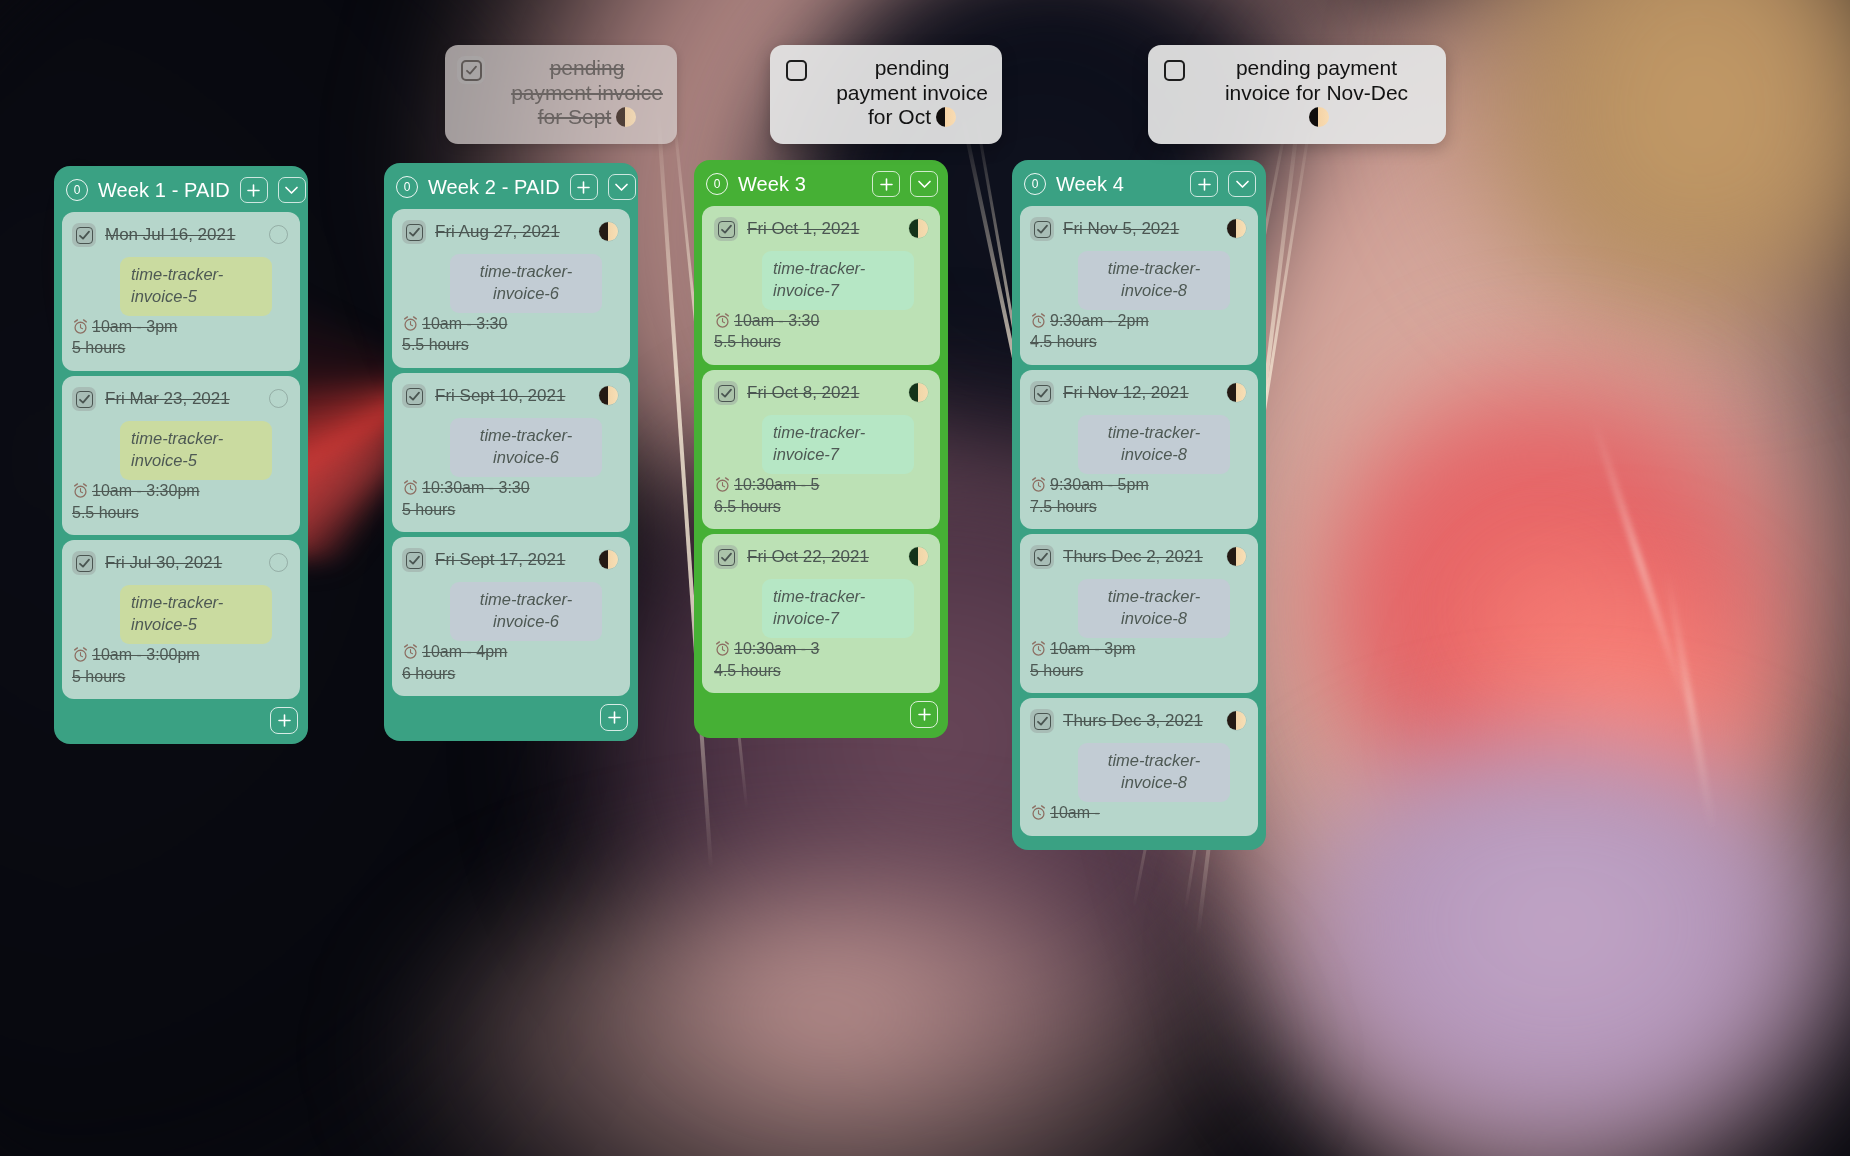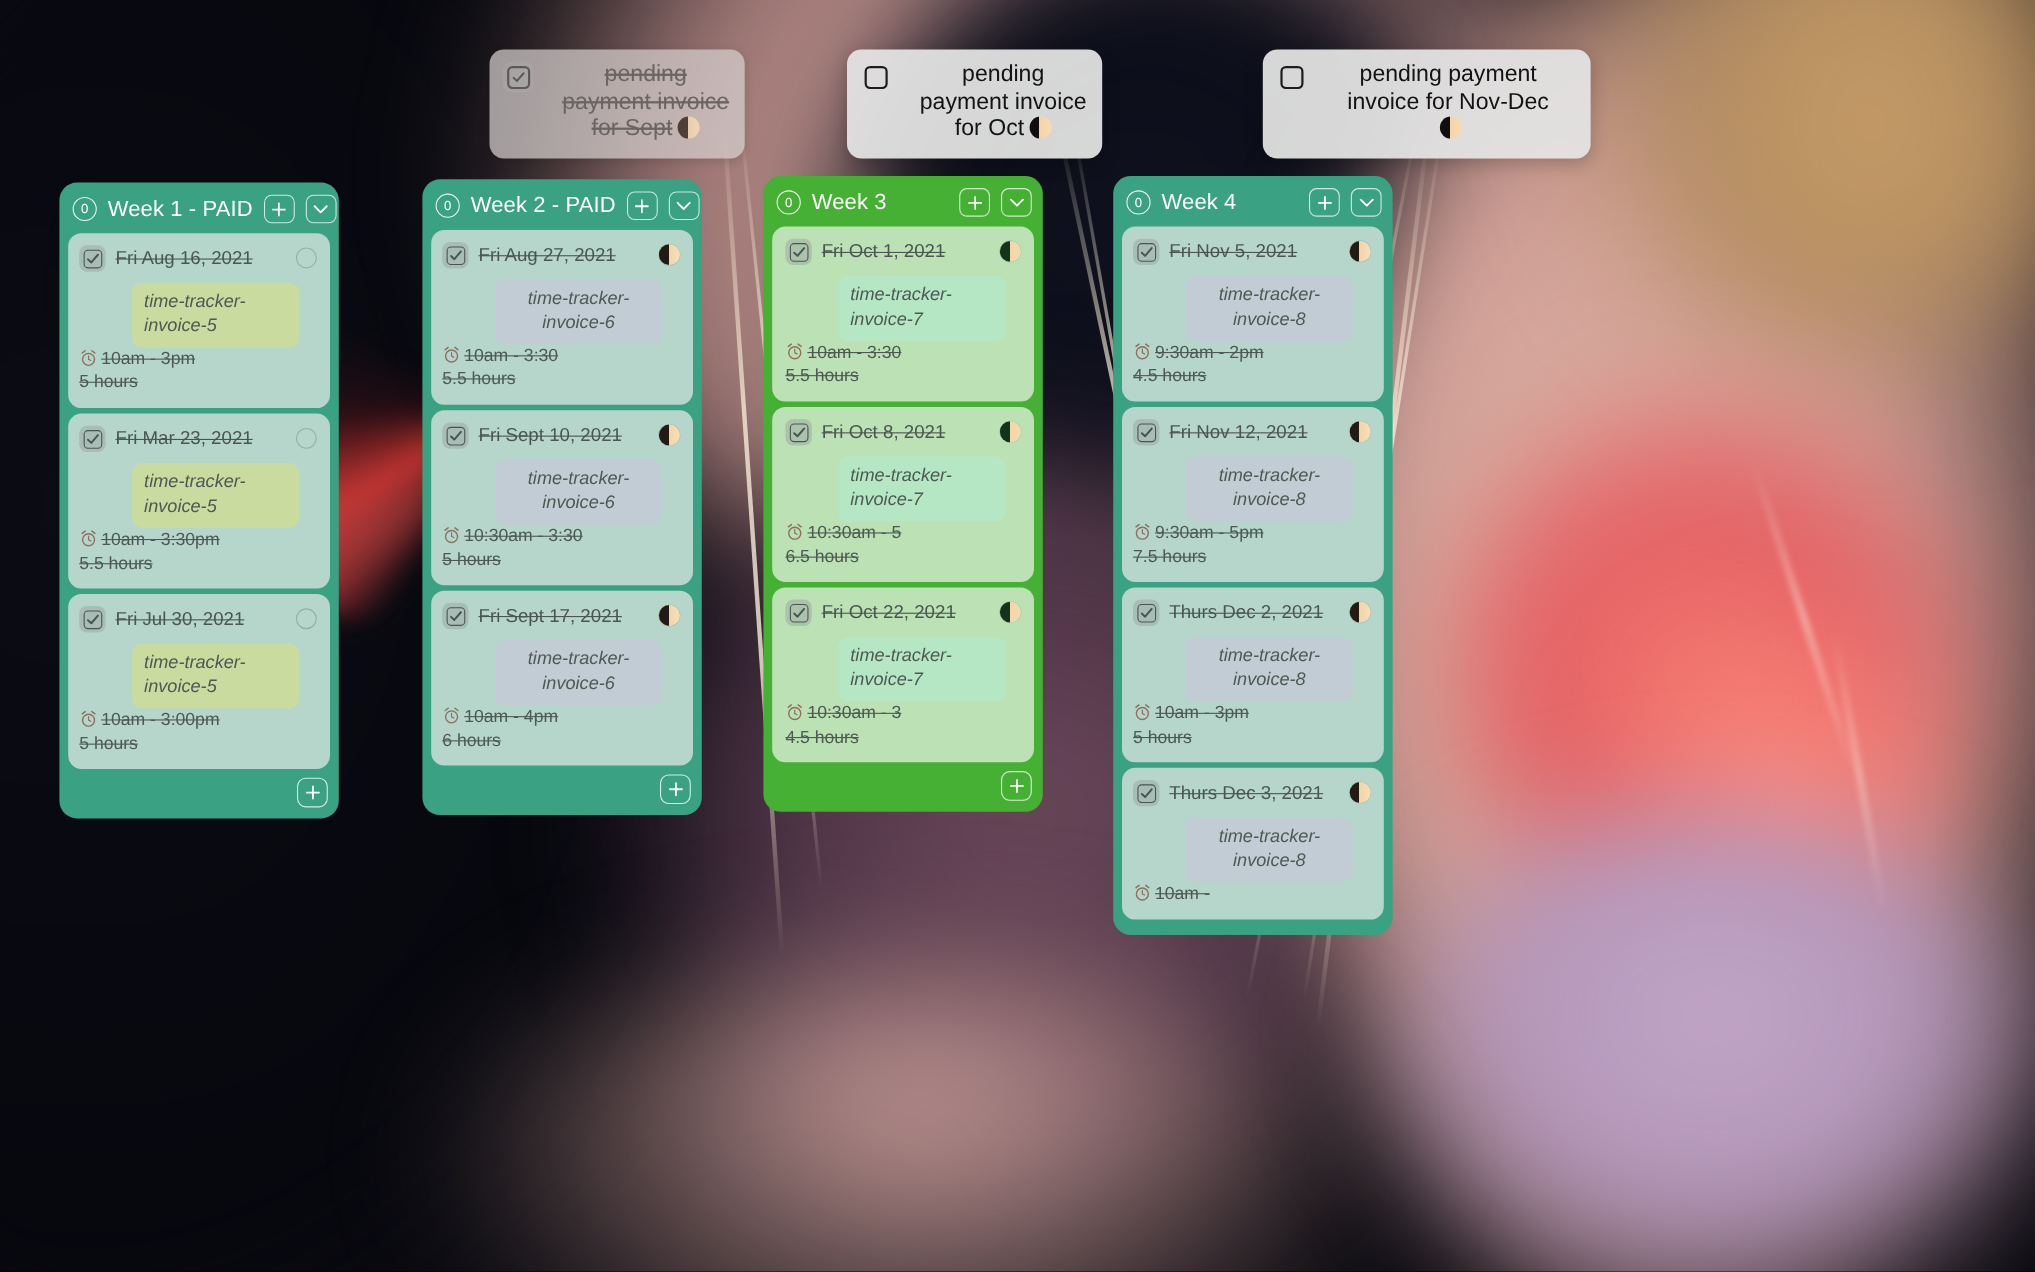--- a/index.html
+++ b/index.html
@@ -331,21 +331,21 @@
       <div class="col-body">
         <div class="card card-teal">
           <div class="card-row1">
             <div class="chk">
               <div class="chk-inner">
                 <svg width="13" height="13" viewBox="0 0 13 13">
                   <path d="M2 6.8 L5 9.6 L11 2.6" fill="none" stroke="#4a5551" stroke-width="1.8" stroke-linecap="round" stroke-linejoin="round"></path>
                 </svg>
               </div>
             </div>
-            <div class="card-date done">Fri Aug 16, 2021</div>
+            <div class="card-date done">Mon Jul 16, 2021</div>
             <div class="moon-placeholder"></div>
           </div>
           <div class="tag-wrap"><span class="tag tag-olive">time-tracker-invoice-5</span></div>
           <div class="card-time done"><span class="alarm"><svg viewBox="0 0 20 20" width="17" height="17">
                 <circle cx="10" cy="11.4" r="6.4" fill="none" stroke="#8d6f63" stroke-width="1.5"></circle>
                 <path d="M3.2 4.6 L6.4 2.2 M16.8 4.6 L13.6 2.2" stroke="#8d6f63" stroke-width="1.6" stroke-linecap="round"></path>
                 <path d="M10 7.6 L10 11.4 L12.4 12.6" stroke="#8d6f63" stroke-width="1.3" stroke-linecap="round" fill="none"></path>
               </svg></span>10am - 3pm<br>5 hours</div>
         </div>
         <div class="card card-teal">

